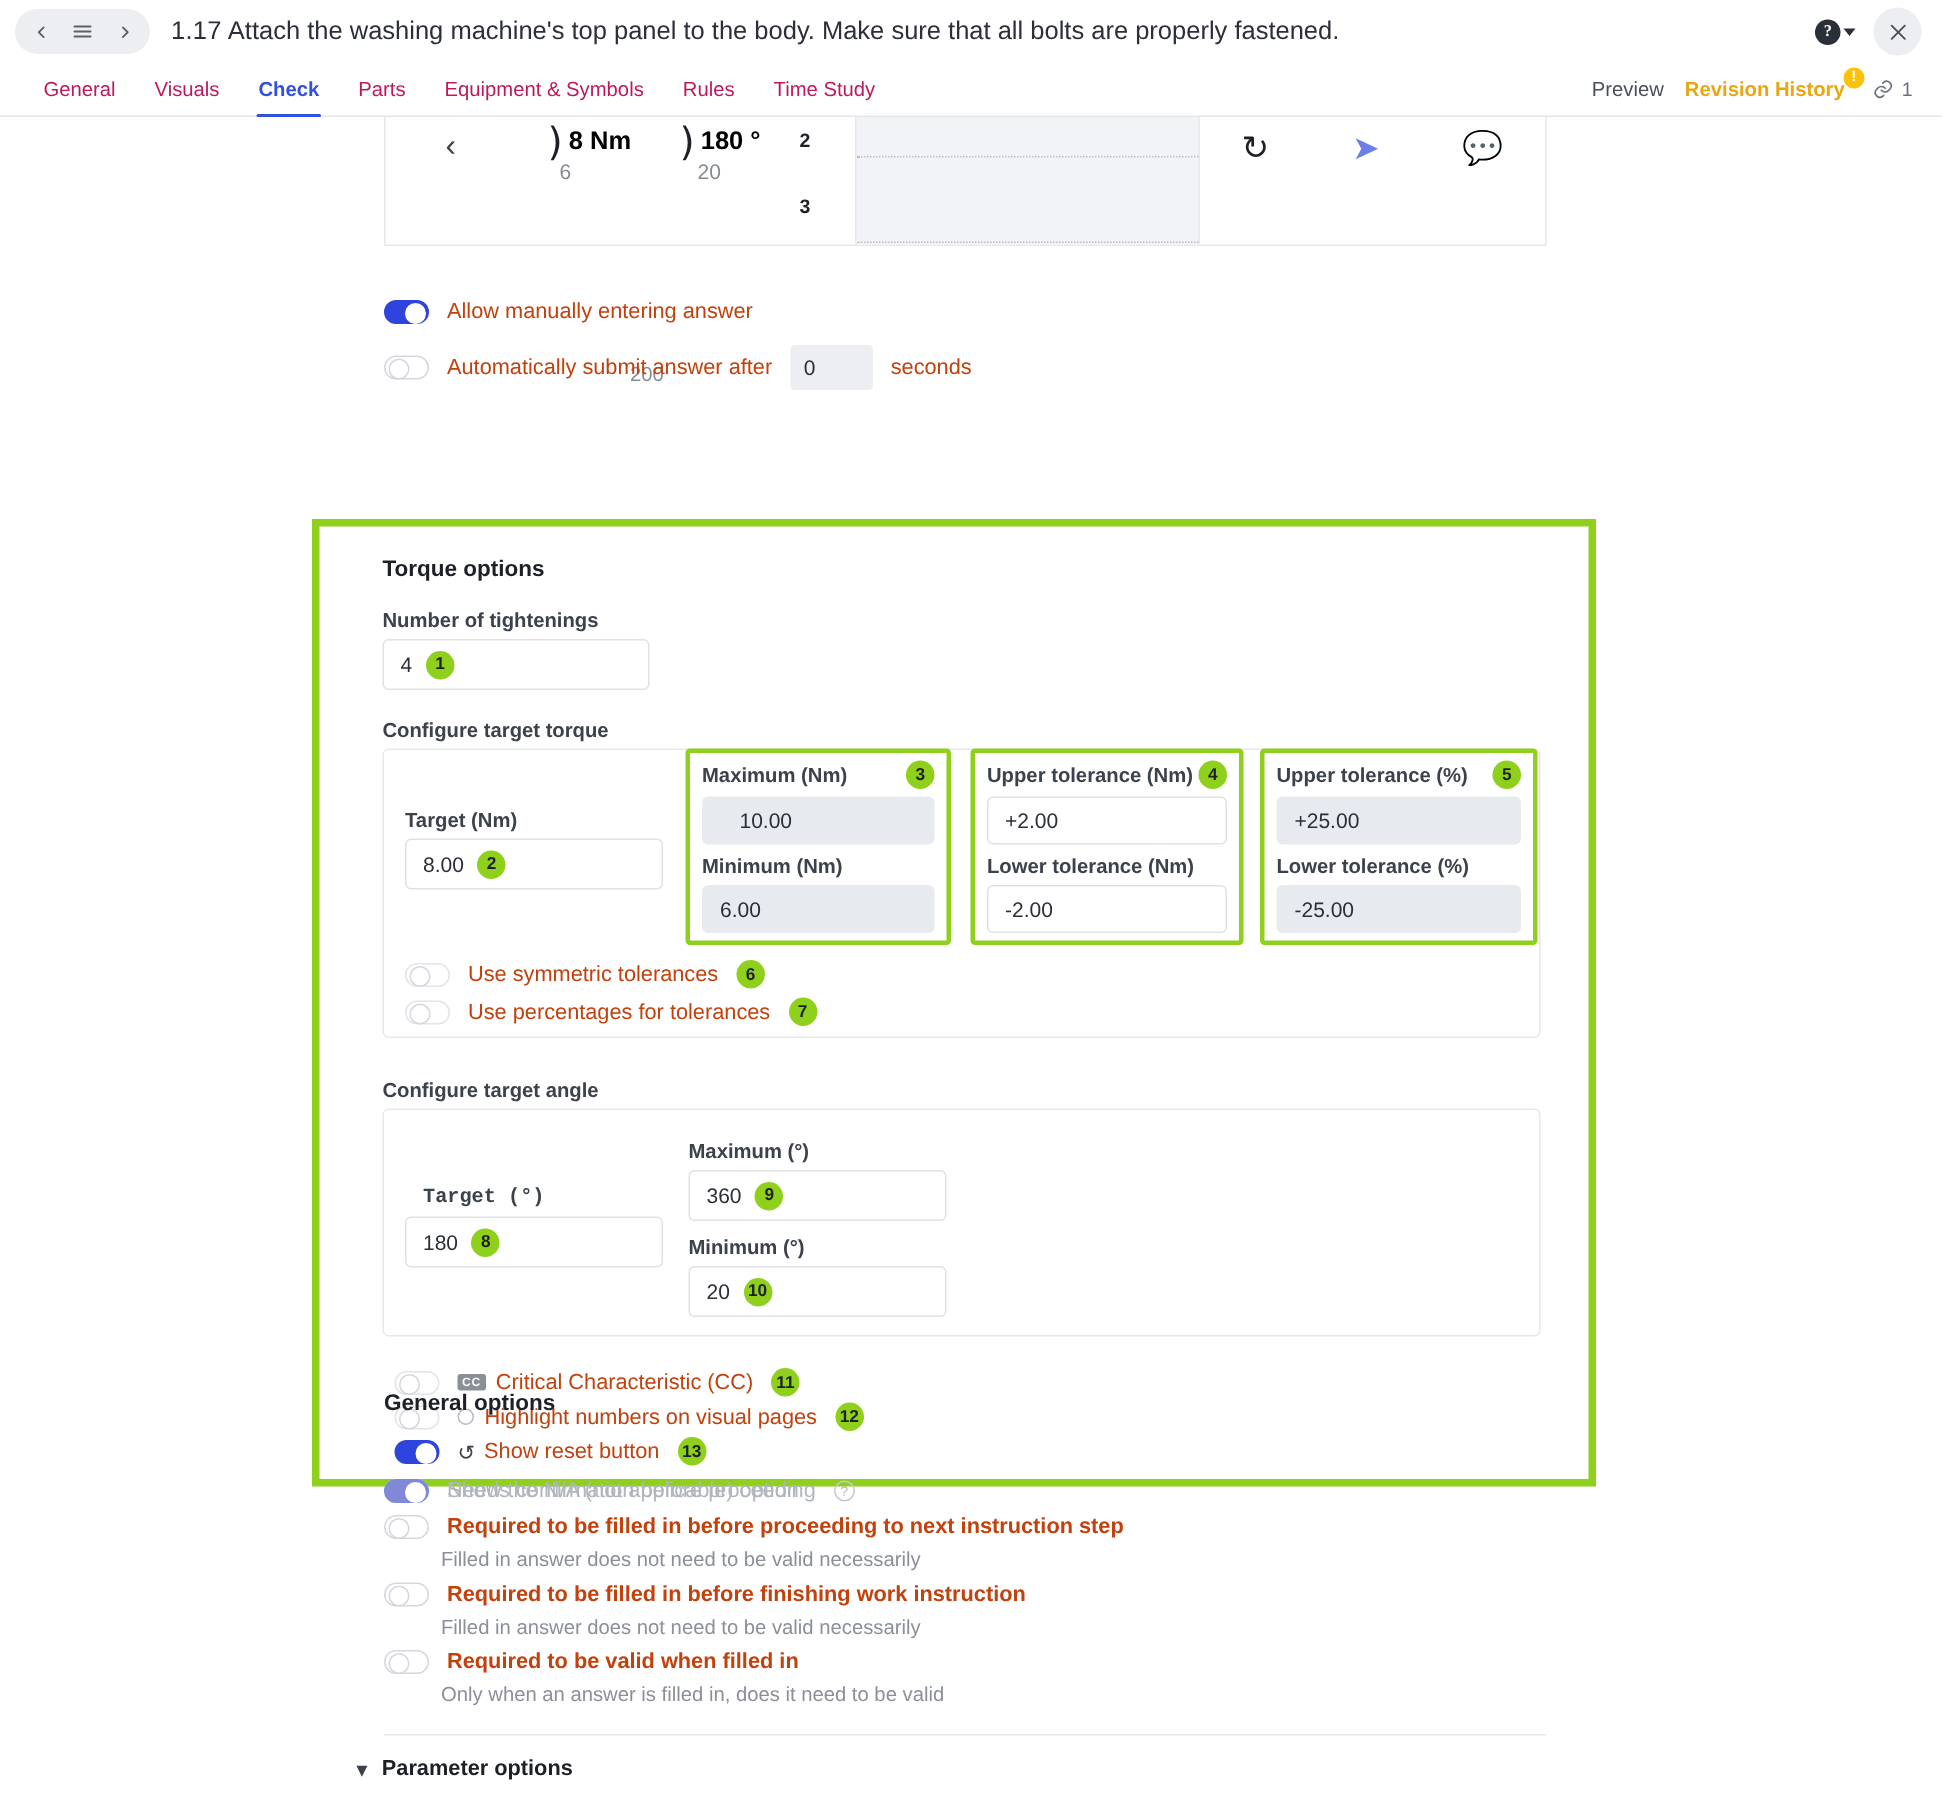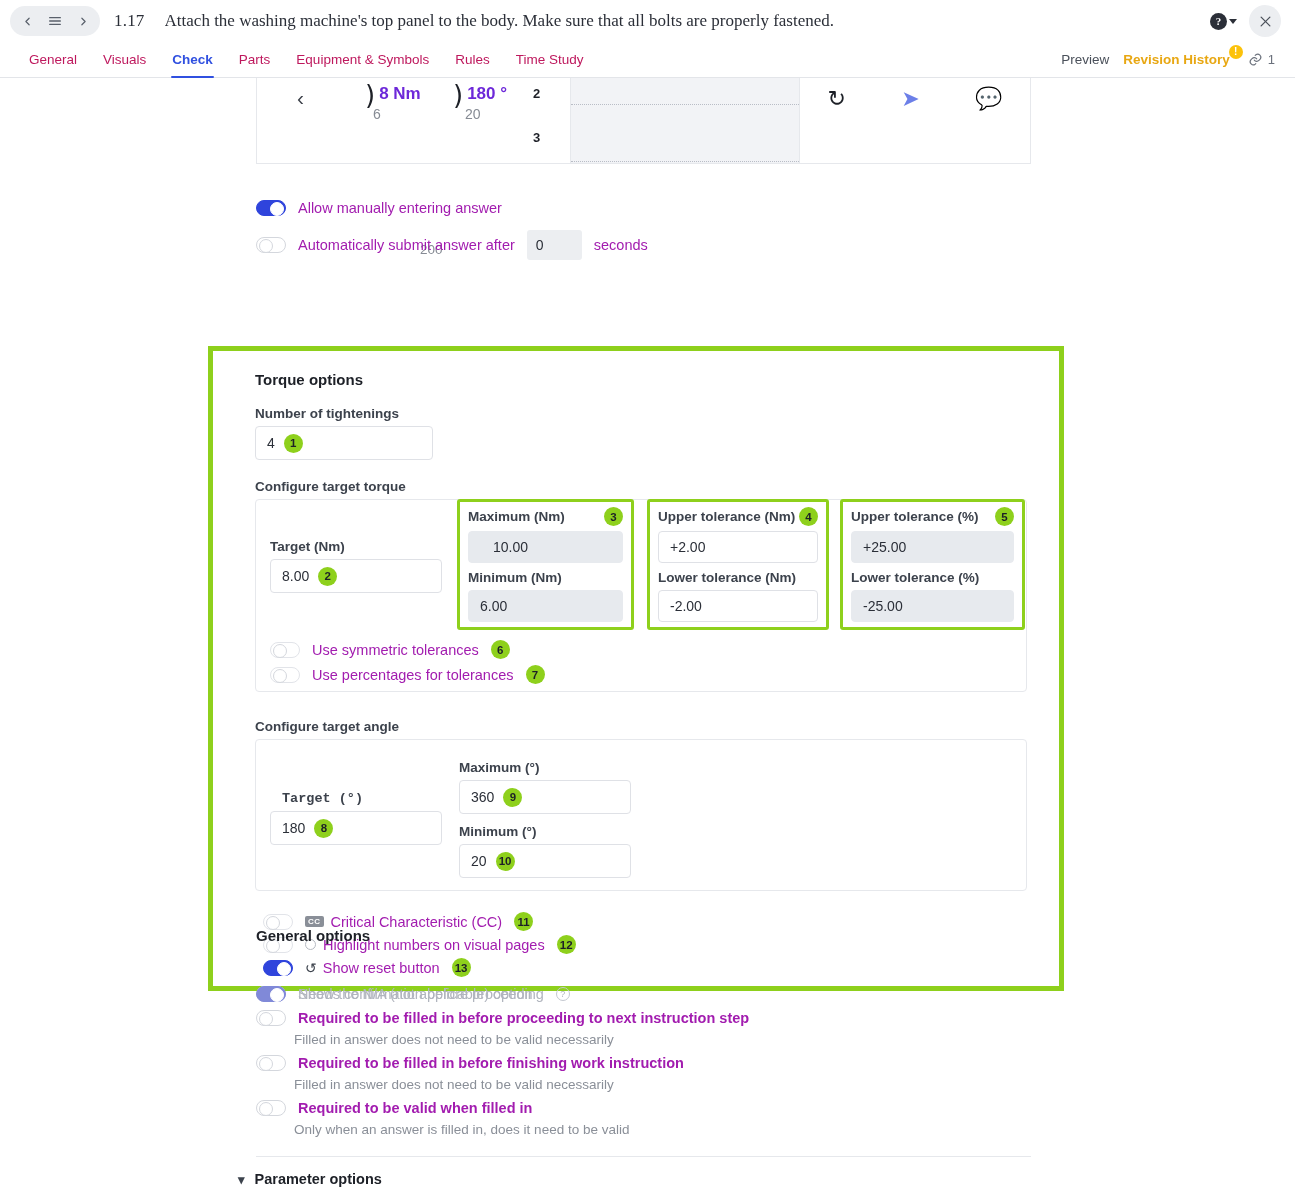--- a/index.html
+++ b/index.html
@@ -21,21 +21,21 @@
   .navpill {
     display:flex; align-items:center; gap:2px;
     background:#eceef1; border-radius:20px; height:30px; padding:0 4px;
     flex:0 0 auto;
   }
   .navpill button {
     width:26px; height:26px; border:0; background:transparent; cursor:pointer;
     display:flex; align-items:center; justify-content:center;
     color:#59606b; border-radius:50%; padding:0;
   }
-  .title-wrap { display:flex; align-items:baseline; gap:20px; margin-left:14px; min-width:0;font-family:Liberation Serif, serif; }
+  .title-wrap { display:flex; align-items:baseline; gap:4px; margin-left:14px; min-width:0; }
   .step-num { font-size:17px; color:#2b2f38; font-weight:400; letter-spacing:.2px; }
   .step-title { font-size:17px; color:#2b2f38; font-weight:400; white-space:nowrap; overflow:hidden; text-overflow:ellipsis; }
   .topbar-right { margin-left:auto; display:flex; align-items:center; gap:10px; }
   .help-btn {
     display:flex; align-items:center; gap:2px; border:0; background:transparent;
     cursor:pointer; padding:2px; color:#2b2f38;
   }
   .help-circle {
     width:17px; height:17px; border-radius:50%; background:#2b2f38; color:#fff;
     font-size:11px; font-weight:700; display:flex; align-items:center; justify-content:center;
@@ -76,21 +76,21 @@
   
   .widget-card {
     position:absolute; left:256px; top:0px; width:775px; height:86px;
     background:#fff; border:1px solid #e6e8ec; border-top:0;
     display:flex; align-items:flex-start;
   }
   .wc-left { width:313px; height:100%; display:flex; align-items:flex-start; padding-top:6px; position:relative; }
   .wc-chev { position:absolute; left:40px; top:8px; color:#3a3f48; font-size:21px; }
   .torque-chip { position:absolute; top:6px; display:flex; align-items:flex-start; gap:4px; }
   .chip-arc { font-size:26px; line-height:.85; color:#1d2027; font-family:"DejaVu Sans", sans-serif; }
-  .chip-main { font-size:17px; font-weight:700; color:#6d28d9; }
+  .chip-main { font-size:17px; font-weight:700; color:#000000; }
   .chip-sub { position:absolute; font-size:14px; color:#868b94; }
   .wc-mid { width:230px; height:100%; background:#f2f3f6; border-left:1px solid #e6e8ec; border-right:1px solid #e6e8ec; position:relative; }
   .wc-mid .dotline { position:absolute; left:0; right:0; border-top:1px dotted #b9bdc6; }
   .wc-rows { position:absolute; left:276px; top:8px; width:36px; font-size:13px; font-weight:700; color:#1d2027; }
   .wc-right { flex:1; display:flex; align-items:flex-start; justify-content:space-around; padding-top:8px; }
   .wc-icon { font-size:22px; color:#1d2027; cursor:pointer; }
   .wc-icon.send { color:#6c7fe8; }
   .wc-icon.cmt { color:#c3c7ce; }
   .scale-200 { position:absolute; left:420px; top:164px; font-size:13.5px; color:#868b94; }
 
@@ -101,21 +101,21 @@
     position:relative; flex:0 0 auto; cursor:pointer;
   }
   .tg::after {
     content:""; position:absolute; top:1px; left:1.5px; width:12px; height:12px;
     border-radius:50%; background:#fff; border:1px solid #d4d7dd;
   }
   .tg.on { background:#2f44dc; border-color:#2f44dc; }
   .tg.on::after { left:auto; right:1.5px; border-color:#fff; background:#fff; }
   .tg.on.muted { background:#8089d8; border-color:#8089d8; }
   .tg.dim { border-color:#e2e4e9; }
-  .tg-label { font-size:14.5px; color:#a21caf; }
+  .tg-label { font-size:14.5px; color:#c2410c; }
   .tg-label.dim { color:#b1b5be; }
   .tg-label.bold { font-weight:700; }
 
   .num-inline {
     width:55px; height:30px; background:#eceef1; border:0; border-radius:3px;
     font-size:14px; color:#2b2f38; padding:0 9px; font-family:"Liberation Sans", sans-serif;
   }
 
   
   .green-block {

